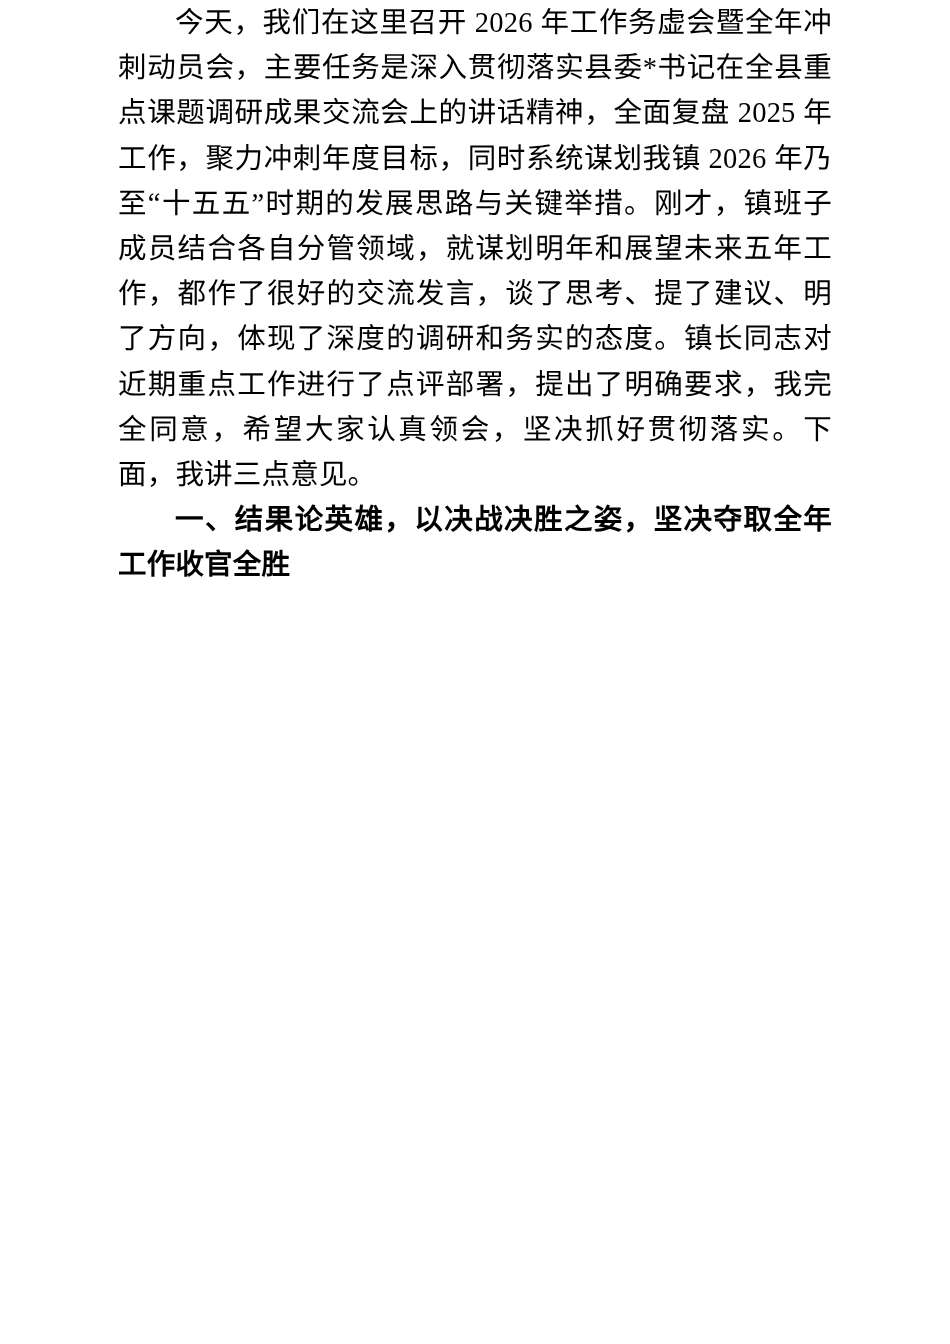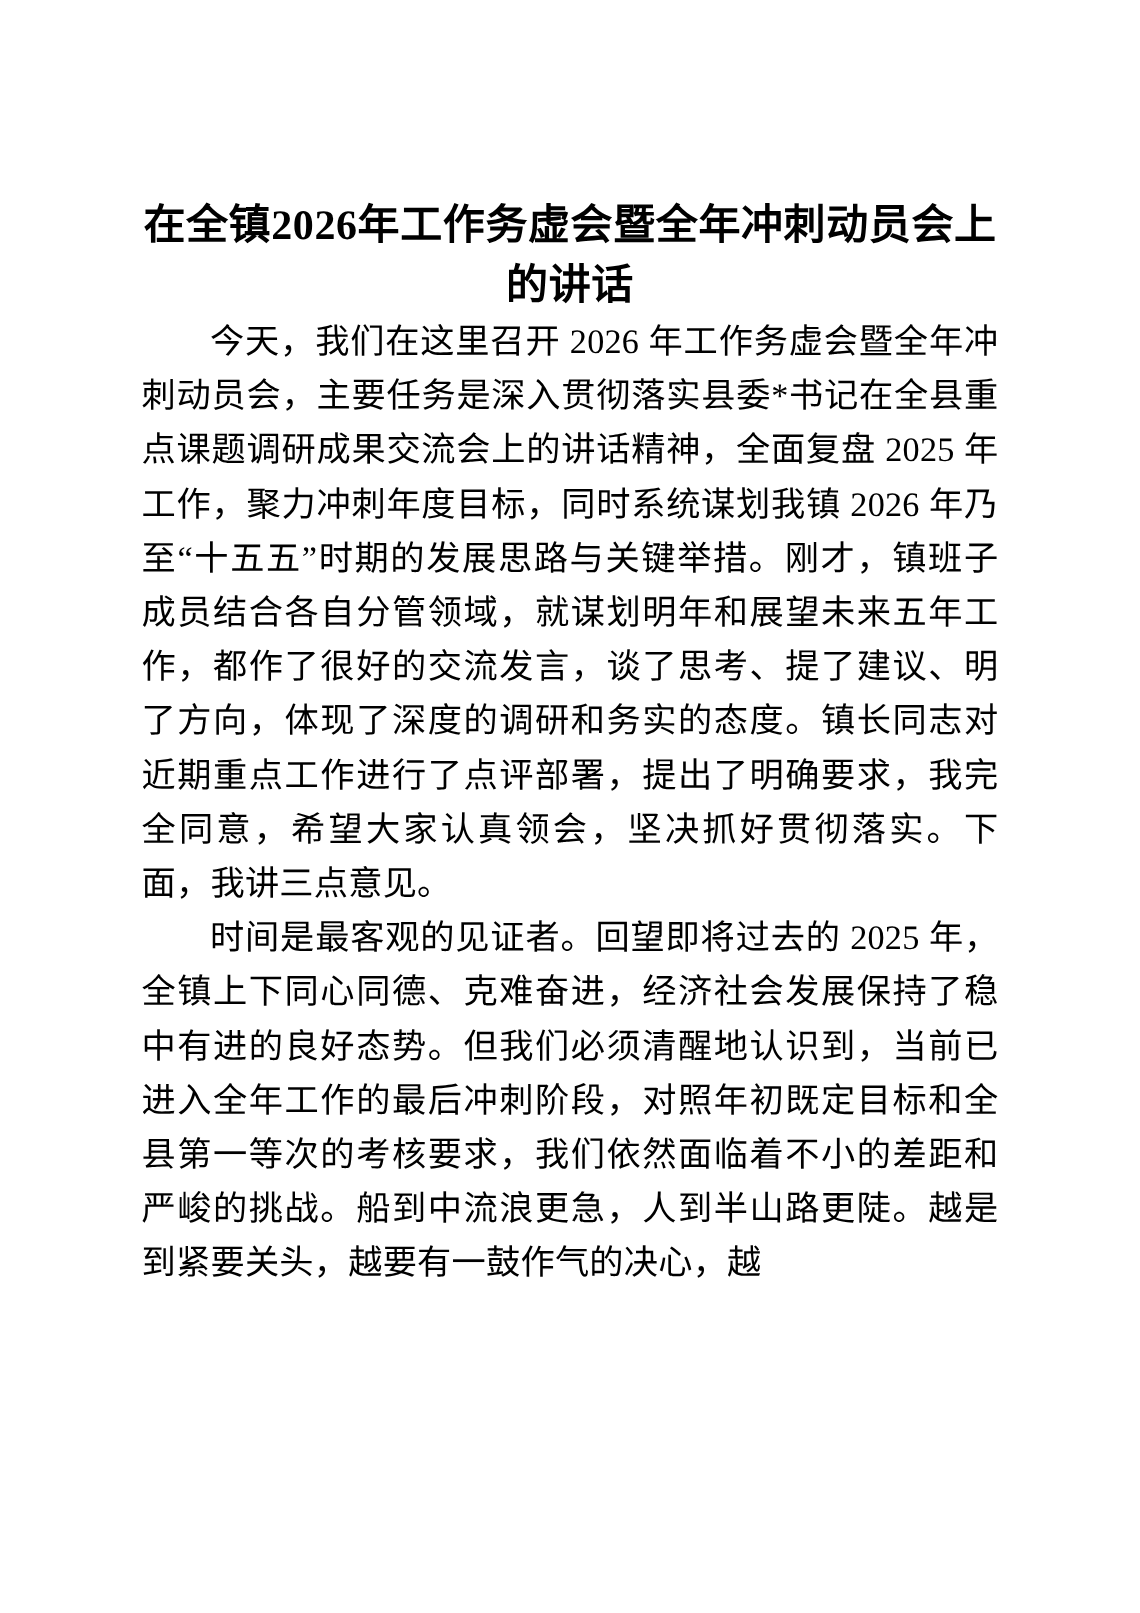--- a/index.html
+++ b/index.html
@@ -77,22 +77,21 @@
     text-indent: 2em;
     letter-spacing: 0.2px;
   }
 </style>
 </head>
 <body>
 
 <div class="page">
   <div class="content">
 
-    <h1 class="doc-title">在全镇2026年工作务虚会暨全年冲刺动员会上的讲话</h1>
 
 
     <p class="body-para">今天，我们在这里召开 2026 年工作务虚会暨全年冲刺动员会，主要任务是深入贯彻落实县委*书记在全县重点课题调研成果交流会上的讲话精神，全面复盘 2025 年工作，聚力冲刺年度目标，同时系统谋划我镇 2026 年乃至“十五五”时期的发展思路与关键举措。刚才，镇班子成员结合各自分管领域，就谋划明年和展望未来五年工作，都作了很好的交流发言，谈了思考、提了建议、明了方向，体现了深度的调研和务实的态度。镇长同志对近期重点工作进行了点评部署，提出了明确要求，我完全同意，希望大家认真领会，坚决抓好贯彻落实。下面，我讲三点意见。</p>
 
+    <h2 class="section-heading">一、结果论英雄，以决战决胜之姿，坚决夺取全年工作收官全胜</h2>
 
-    <p class="body-para">时间是最客观的见证者。回望即将过去的 2025 年，全镇上下同心同德、克难奋进，经济社会发展保持了稳中有进的良好态势。但我们必须清醒地认识到，当前已进入全年工作的最后冲刺阶段，对照年初既定目标和全县第一等次的考核要求，我们依然面临着不小的差距和严峻的挑战。船到中流浪更急，人到半山路更陡。越是到紧要关头，越要有一鼓作气的决心，越</p>
 
   </div>
 </div>
 
 </body></html>

